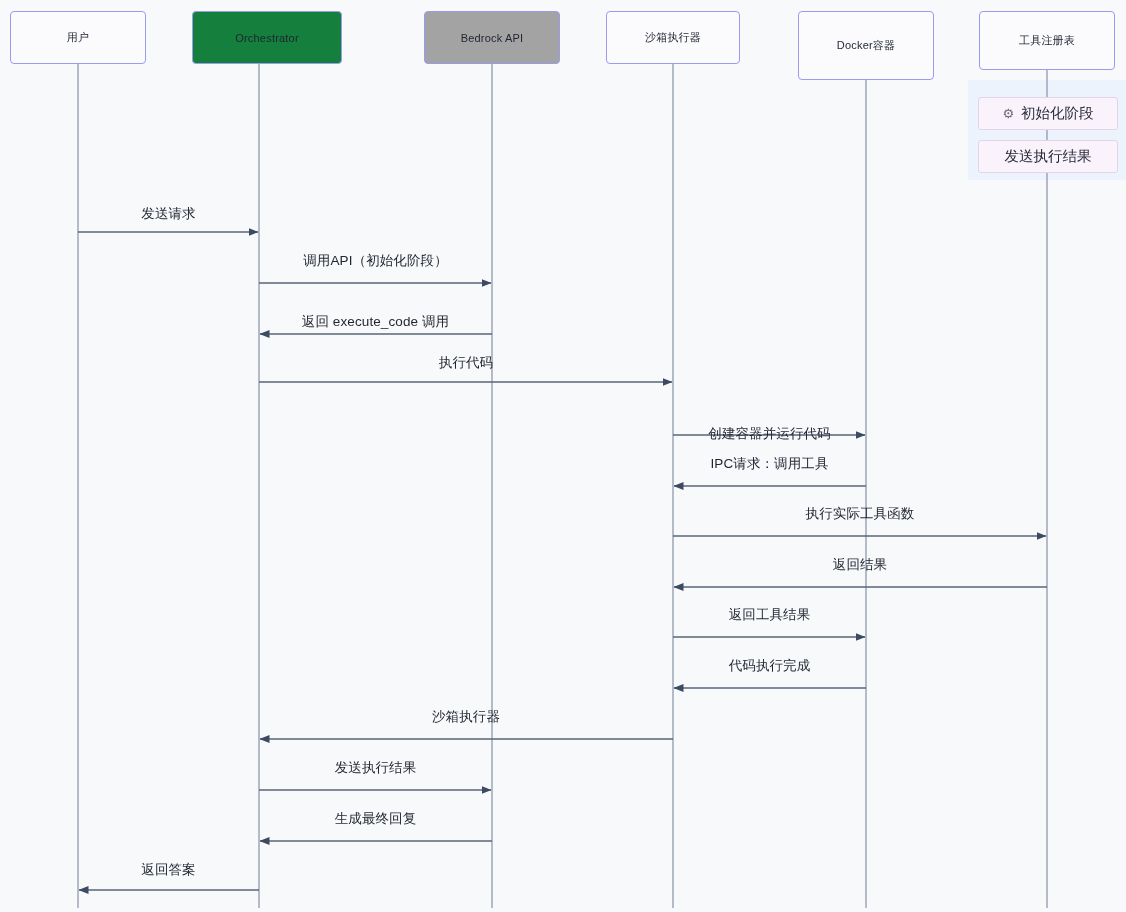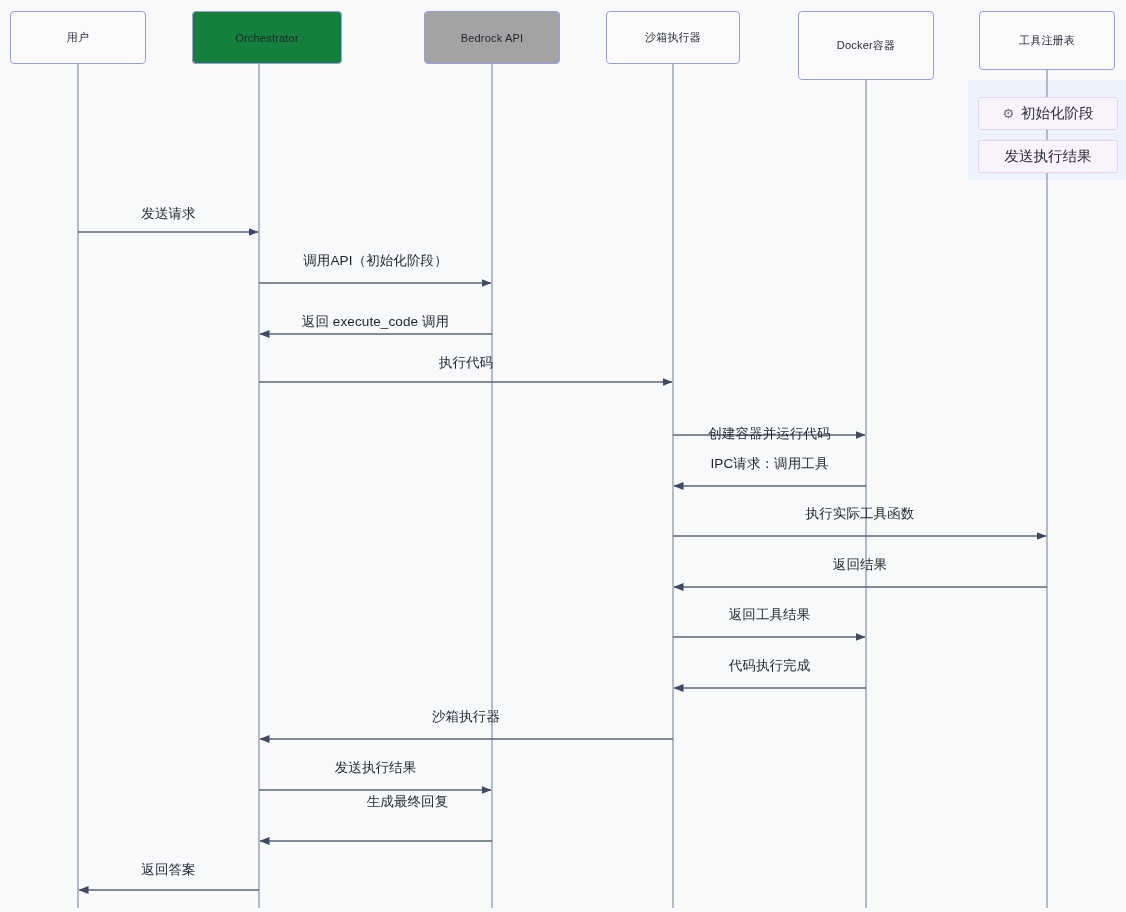--- a/index.html
+++ b/index.html
@@ -152,17 +152,17 @@
       <div class="msg-label" style="left: 375.5px; top: 313px;">返回 execute_code 调用</div>
       <div class="msg-label" style="left: 466px; top: 354px;">执行代码</div>
       <div class="msg-label" style="left: 769.5px; top: 413px; margin-top: 12px;">创建容器并运行代码</div>
       <div class="msg-label" style="left: 769.5px; top: 455px;">IPC请求：调用工具</div>
       <div class="msg-label" style="left: 860px; top: 505px;">执行实际工具函数</div>
       <div class="msg-label" style="left: 860px; top: 556px;">返回结果</div>
       <div class="msg-label" style="left: 769.5px; top: 606px;">返回工具结果</div>
       <div class="msg-label" style="left: 769.5px; top: 657px;">代码执行完成</div>
       <div class="msg-label" style="left: 466px; top: 708px;">沙箱执行器</div>
       <div class="msg-label" style="left: 375.5px; top: 759px;">发送执行结果</div>
-      <div class="msg-label" style="left: 375.5px; top: 793px; margin-left: 32px;">生成最终回复</div>
+      <div class="msg-label" style="left: 375.5px; top: 810px;">生成最终回复</div>
       <div class="msg-label" style="left: 168.5px; top: 861px;">返回答案</div>
     </div>
 
 </div>
 
 </body></html>

